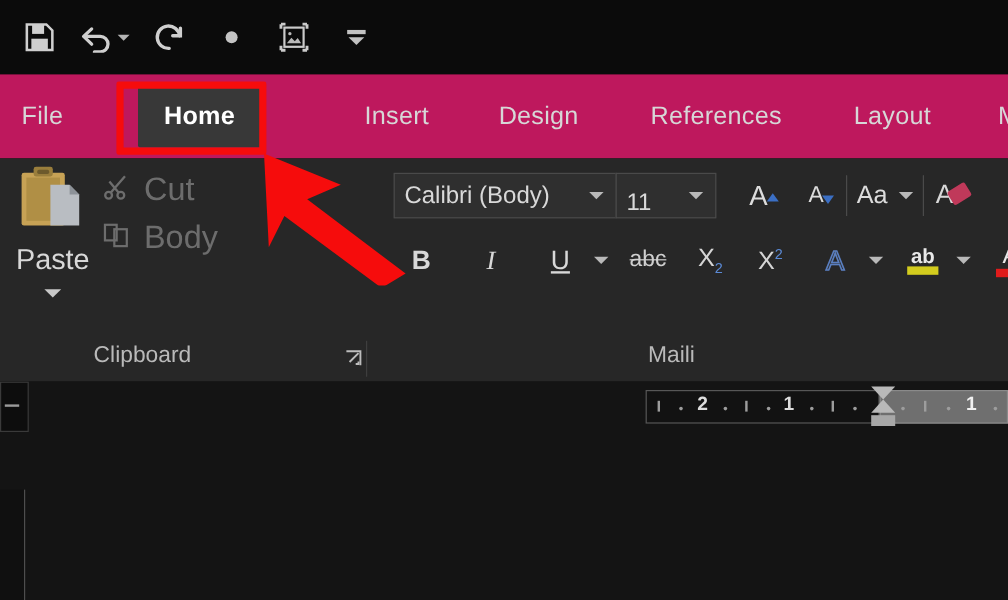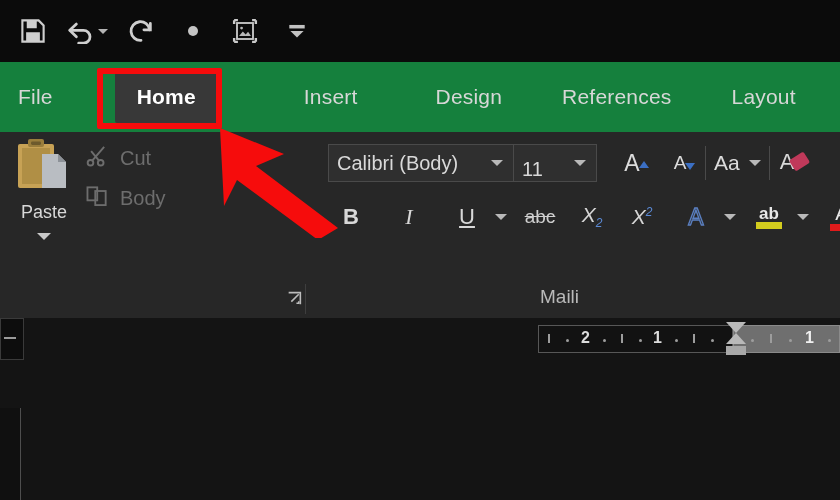--- a/index.html
+++ b/index.html
@@ -14,51 +14,51 @@
   
   .qat{position:absolute;left:0;top:0;width:840px;height:62px;background:#0b0b0b;}
   .qat-inner{display:flex;align-items:center;height:62px;padding-left:14px;gap:14px;}
   .qat-btn{display:flex;align-items:center;justify-content:center;
     height:42px;min-width:38px;color:#c9c9c9;}
   .qat-btn svg{display:block;}
   .caret-sm{width:0;height:0;border-left:5px solid transparent;border-right:5px solid transparent;
     border-top:5px solid #b4b4b4;margin-left:2px;}
 
   
-  .tabs{position:absolute;left:0;top:62px;width:840px;height:70px;background:#15803d;}
+  .tabs{position:absolute;left:0;top:62px;width:840px;height:70px;background:#be185d;}
   .tabs-inner{display:flex;align-items:center;height:70px;}
   .tab{color:#d7d7d7;font-size:21px;letter-spacing:.2px;white-space:nowrap;
        padding:0 0;display:flex;align-items:center;height:54px;}
   .tab-file{margin-left:18px;}
   .tab-home{margin-left:62px;position:relative;background:#383838;
        padding:0 22px;height:52px;border-radius:2px;color:#ffffff;font-weight:bold;}
   .tab-insert{margin-left:86px;}
-  .tab-design{margin-left:78px;}
+  .tab-design{margin-left:58px;}
   .tab-layout{margin-left:60px;}
   .tab-references{margin-left:60px;}
   .tab-mailings{margin-left:56px;}
 
   
   .hl-box{position:absolute;left:97px;top:68px;width:125px;height:61px;
      border:6px solid #f60c0c;box-sizing:border-box;border-radius:2px;z-index:6;
      pointer-events:none;}
 
   
   .ribbon{position:absolute;left:0;top:132px;width:840px;height:186px;background:#272727;}
   .ribbon-groups{position:relative;height:186px;}
 
   .group-clipboard{position:absolute;left:0;top:0;width:300px;height:152px;}
   .paste-col{position:absolute;left:6px;top:4px;width:76px;text-align:center;}
-  .paste-label{color:#d8d8d8;font-size:18px;margin-top:2px;}
+  .paste-label{color:#d8d8d8;font-size:24px;margin-top:2px;}
   .paste-caret{width:0;height:0;border-left:7px solid transparent;border-right:7px solid transparent;
      border-top:7px solid #c8c8c8;margin:10px auto 0 auto;}
 
   .clip-cmds{position:absolute;left:84px;top:6px;}
   .clip-cmd{display:flex;align-items:center;height:40px;gap:10px;}
-  .clip-cmd .lbl{font-size:20px;color:#6d6d6d;}
+  .clip-cmd .lbl{font-size:27px;color:#6d6d6d;}
   .clip-cmd.enabled .lbl{color:#d8d8d8;}
 
   .group-font{position:absolute;left:318px;top:0;right:0;height:152px;}
   .font-row1{display:flex;align-items:center;height:54px;padding-top:4px;}
   .font-row2{display:flex;align-items:center;height:54px;}
 
   .combo{height:38px;background:#2f2f2f;border:1px solid #4a4a4a;display:flex;align-items:center;
      box-sizing:border-box;}
   .combo .val{color:#d9d9d9;font-size:20px;padding:0 8px;white-space:nowrap;}
   .combo .cb-caret{width:0;height:0;border-left:6px solid transparent;border-right:6px solid transparent;
@@ -78,21 +78,21 @@
   .grow-a .tri{position:absolute;top:-2px;right:-9px;width:0;height:0;
      border-left:5px solid transparent;border-right:5px solid transparent;border-bottom:7px solid #3b6fc4;}
   .shrink-a{position:relative;font-size:19px;color:#dcdcdc;}
   .shrink-a .tri{position:absolute;top:0px;right:-9px;width:0;height:0;
      border-left:5px solid transparent;border-right:5px solid transparent;border-top:7px solid #3b6fc4;}
 
   .bold{font-weight:bold;font-size:22px;}
   .ital{font-style:italic;font-family:"Liberation Serif",serif;font-size:22px;}
   .under{text-decoration:underline;font-size:22px;}
   .strike{text-decoration:line-through;font-size:19px;color:#cfcfcf;}
-  .sub-sup{font-size:21px;color:#d5d5d5;font-style:italic;}
+  .sub-sup{font-size:21px;color:#d5d5d5;}
   .sub-sup sub,.sub-sup sup{font-size:12px;color:#5b8ad6;}
 
   .texteffect-a{font-size:23px;color:#2f2f2f;-webkit-text-stroke:1.3px #5a7fc0;
      text-shadow:0 0 1px #5a7fc0;}
   .hl-swatch{width:26px;height:7px;background:#d3cc1e;margin-top:1px;}
   .fc-swatch{width:24px;height:7px;background:#e01b1b;margin-top:1px;}
   .stacked{display:flex;flex-direction:column;align-items:center;justify-content:center;}
 
   .group-labels{position:absolute;left:0;top:152px;width:840px;height:34px;}
   .glabel{position:absolute;color:#b9b9b9;font-size:19px;top:2px;}
@@ -315,20 +315,21 @@
 
           <div class="rbtn stacked" style="margin-left:16px;">
             <span style="font-size:20px;color:#e8e8e8;line-height:19px;">A</span>
             <span class="fc-swatch"></span>
           </div>
 
         </div>
       </div>
 
       <div class="group-labels">
+        <div class="glabel glabel-clipboard">Clipboard</div>
         <div class="dialog-launcher">
           <svg width="17" height="17" viewBox="0 0 16 16" fill="none" stroke="#bdbdbd" stroke-width="1.5">
             <path d="M2.5 2.5h11v11"></path>
               <path d="M5 11 L12 4"></path>
               <path d="M12 10.5v2h-2.2"></path>
           </svg>
         </div>
         <div class="grp-divider" style="left:305px;"></div>
         <div class="glabel glabel-font">Maili</div>
       </div>

